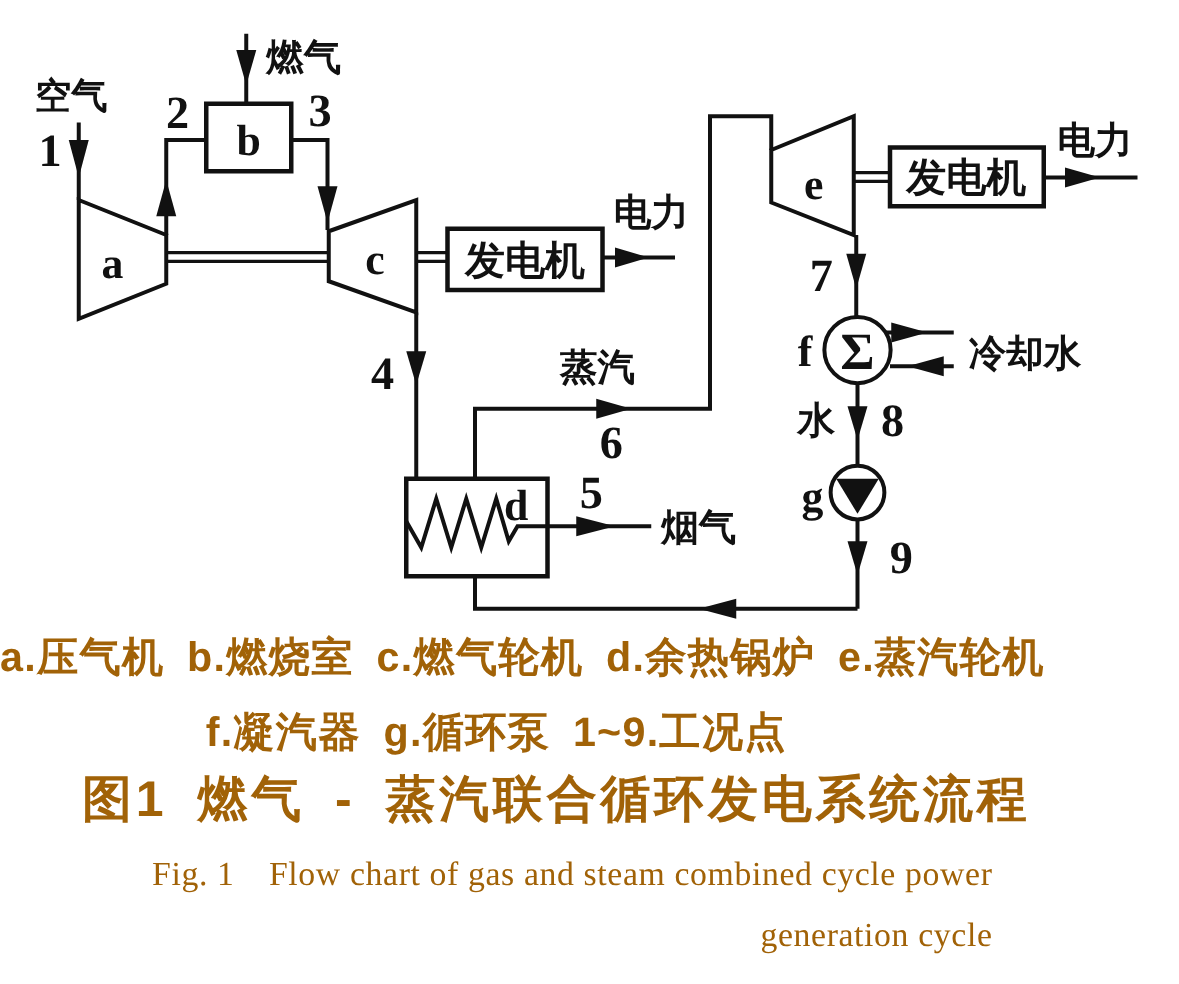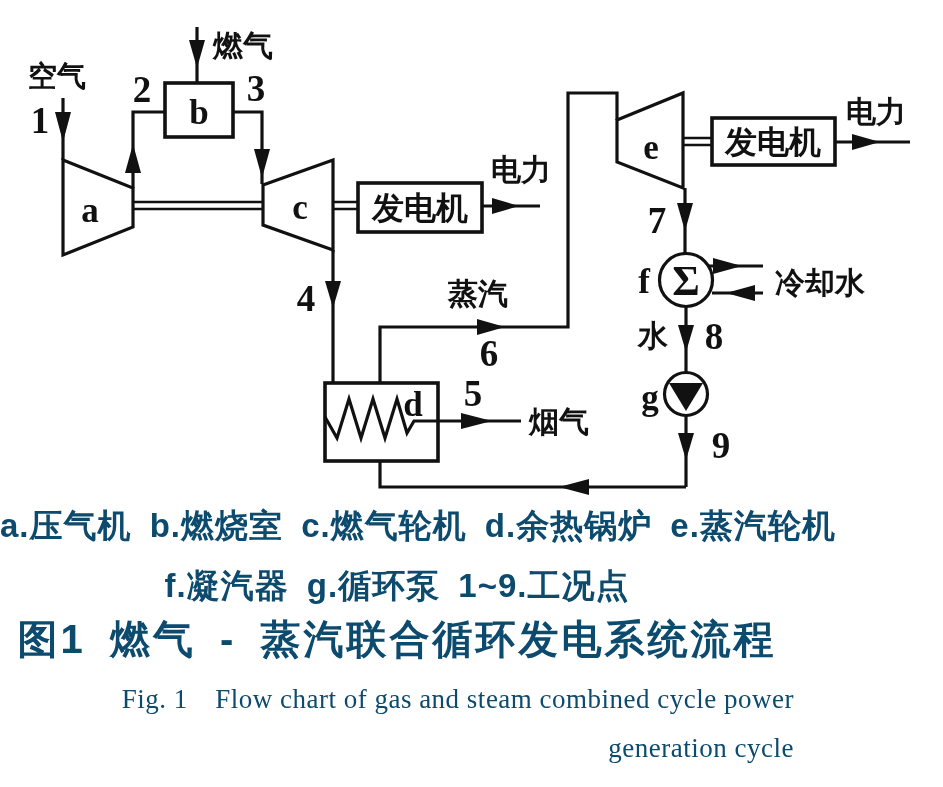--- a/index.html
+++ b/index.html
@@ -2,25 +2,25 @@
 <html><head>
 <meta charset="utf-8">
 <style>
   html,body{margin:0;padding:0;background:#ffffff;}
   #page{position:relative;width:943px;height:787px;background:#ffffff;overflow:hidden;
         font-family:"Liberation Sans",sans-serif;color:#111;}
   #diagram{position:absolute;left:0;top:0;}
   svg text{fill:#111;}
   .cjk{font-family:"Liberation Sans",sans-serif;font-weight:bold;}
   .let{font-family:"Liberation Serif",serif;font-weight:bold;}
-  .cap{position:absolute;left:0;width:794px;text-align:center;color:#0c4a6e;white-space:nowrap;}
+  .cap{position:absolute;left:0;width:794px;text-align:center;color:#a16207;white-space:nowrap;}
   .legend{font-size:33px;font-weight:bold;letter-spacing:1px;word-spacing:8px;
           font-family:"Liberation Sans",sans-serif;}
   .title-cn{font-size:40px;font-weight:bold;letter-spacing:3px;word-spacing:10px;
-            font-family:"Liberation Sans",sans-serif;}
+            font-family:"Liberation Sans",sans-serif;padding-left:48px;}
   .title-en{font-size:27px;font-weight:normal;letter-spacing:0.5px;
             font-family:"Liberation Serif",serif;text-align:right;}
 </style>
 </head>
 <body>
 
 <div id="page">
 
   <svg id="diagram" width="943" height="500" viewBox="0 0 943 500">
     <g stroke="#111" stroke-width="3.2" fill="none" stroke-linejoin="miter">

